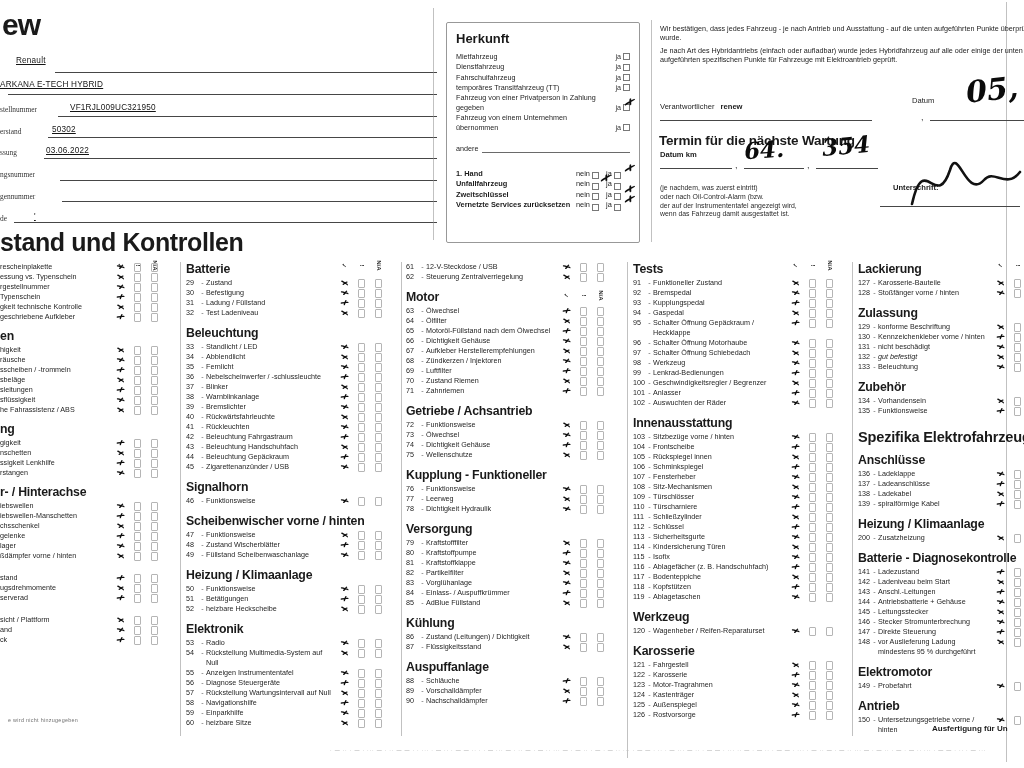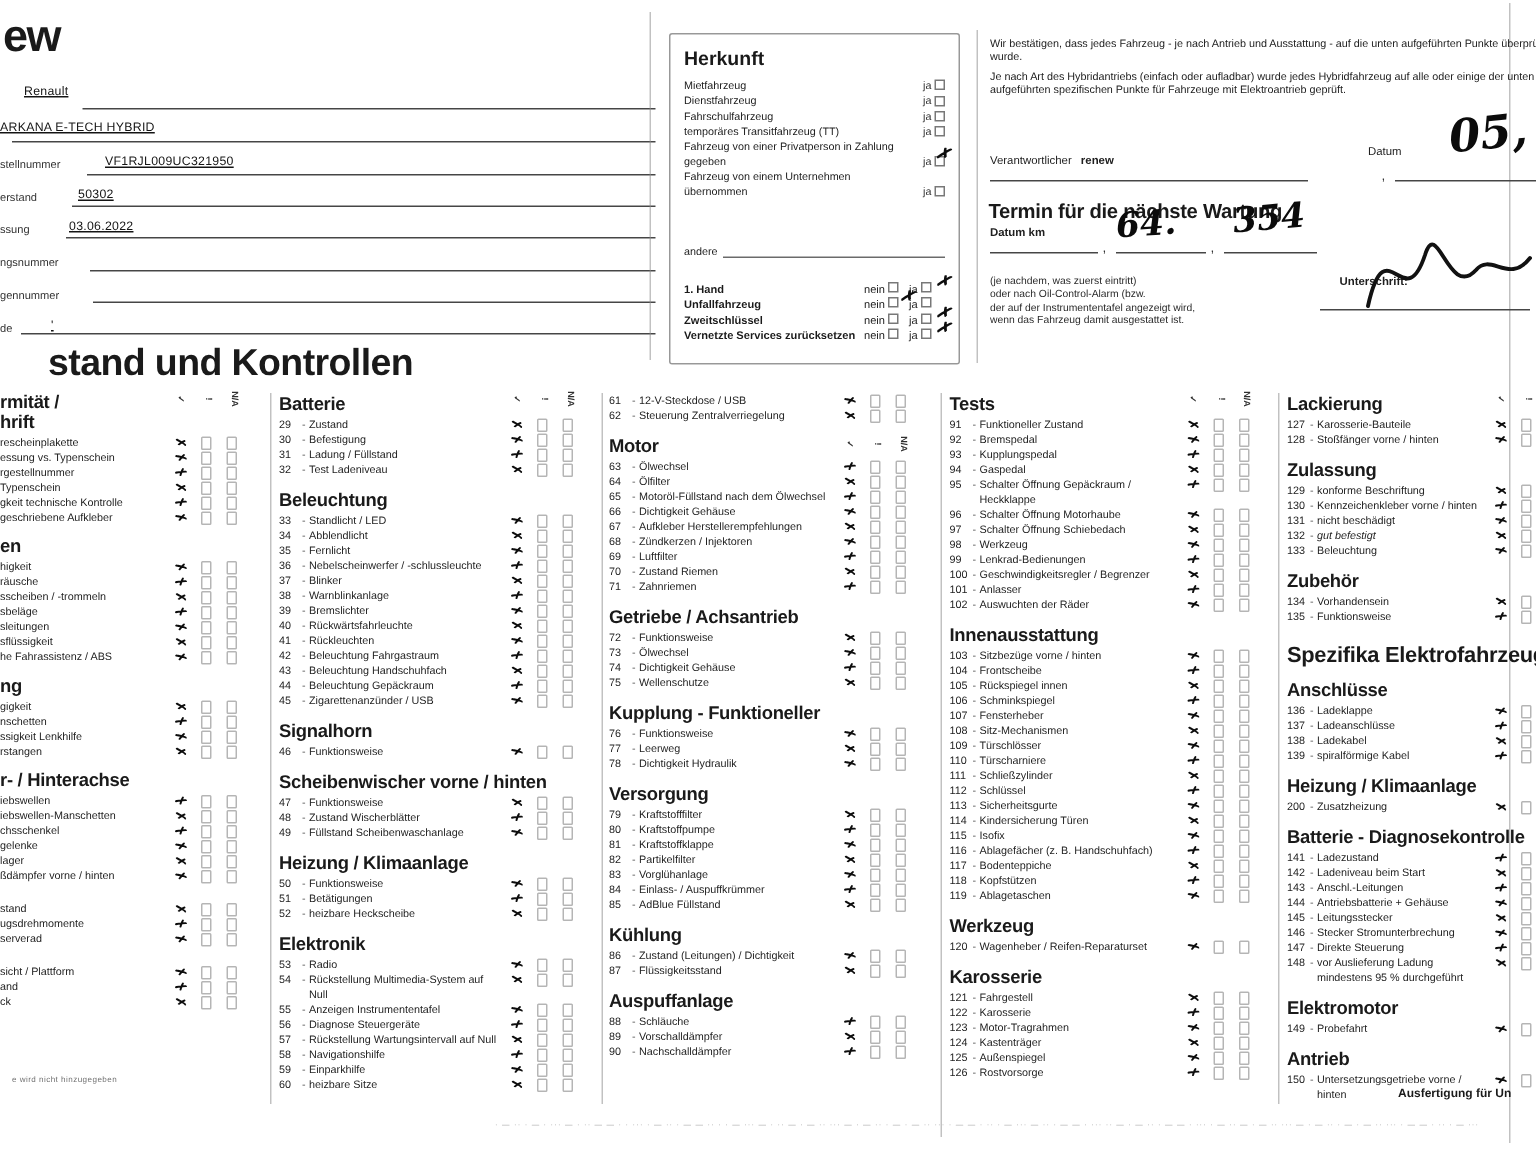--- a/index.html
+++ b/index.html
@@ -2,39 +2,39 @@
 <html><head>
 <meta charset="utf-8">
 <style>
   html,body{margin:0;padding:0;background:#e8e8e8;}
   #page{position:relative;width:1024px;height:768px;background:#fff;overflow:hidden;
         font-family:"Liberation Sans",sans-serif;color:#1c1c1c;filter:blur(.24px) contrast(1.02);}
   .abs{position:absolute;}
   .vline{position:absolute;width:1px;background:#8d8d8d;opacity:.55;}
   .uline{position:absolute;height:1px;background:#474747;}
   .logo{font-size:30px;font-weight:700;letter-spacing:-1px;}
-  .f-label{font-size:7.4px;color:#333;}
+  .f-label{font-size:7.4px;color:#333;font-family:Liberation Serif, serif;}
   .f-value{font-size:8.2px;color:#161616;letter-spacing:.2px;text-decoration:underline;}
-  .big-title{font-size:25px;font-weight:700;letter-spacing:-.4px;white-space:nowrap;margin-left:32px;}
+  .big-title{font-size:25px;font-weight:700;letter-spacing:-.4px;white-space:nowrap;}
   
   .hk{position:absolute;left:446px;top:22px;width:194px;height:221px;border:1px solid #989898;
       border-radius:2px;padding:8px 9px;box-sizing:border-box;}
   .hk-title{font-size:13px;font-weight:700;margin-bottom:6px;}
   .hk-row{display:flex;align-items:flex-end;font-size:7.2px;line-height:9.8px;position:relative;margin-bottom:.5px;}
   .hk-lbl{flex:1;padding-right:4px;}
   .hk-ja{flex:none;display:flex;align-items:center;gap:2px;color:#333;position:relative;}
   .box{display:inline-block;width:5px;height:5px;border:1px solid #787878;background:#fff;}
   .hx{position:absolute;font-family:"DejaVu Serif",serif;font-style:italic;font-weight:700;
       font-size:11px;color:#101010;transform:rotate(14deg);top:-5px;right:-3px;}
-  .andere{display:flex;align-items:flex-end;margin-top:30px;font-size:7.2px;}
+  .andere{display:flex;align-items:flex-end;margin-top:11px;font-size:7.2px;}
   .andere-line{flex:1;border-bottom:1px solid #6a6a6a;margin-left:4px;height:8px;}
   .hk2{margin-top:16px;}
   .hk2-row{display:flex;align-items:flex-end;font-size:7.4px;line-height:10.5px;font-weight:700;position:relative;}
   .hk2-lbl{flex:1;padding-right:2px;}
-  .nj{flex:none;width:30px;display:flex;align-items:flex-start;gap:2px;font-weight:400;color:#222;position:relative;}
+  .nj{flex:none;width:30px;display:flex;align-items:flex-end;gap:2px;font-weight:400;color:#222;position:relative;}
   
   .cert-p{font-size:7.2px;line-height:9.4px;color:#222;width:385px;}
   .h-label{font-size:7.6px;color:#222;}
   .hand{font-family:"DejaVu Serif",serif;font-style:italic;font-weight:700;color:#0d0d0d;}
   .nx-title{font-size:13.5px;font-weight:700;letter-spacing:-.2px;white-space:nowrap;}
   .note{font-size:6.9px;line-height:8.8px;color:#2b2b2b;white-space:pre-line;}
   
   .col{position:absolute;top:262px;}
   .sec-h{font-weight:700;font-size:12.3px;letter-spacing:-.2px;margin:8px 0 2px;white-space:nowrap;}
   .sec-h.big{font-size:14.6px;margin-top:13px;}
@@ -234,22 +234,20 @@
     <path d="M6,62 C18,8 30,70 44,28 C52,2 60,58 78,38 C88,26 100,48 114,30" fill="none" stroke="#141414" stroke-width="2.6" stroke-linecap="round"></path>
   </svg>
 
   <div id="checklist">
       <div class="col col0" style="left: 0px; width: 178px;">
         <div class="trio" style="left: 112px; top: 0px;">
           <span class="th">✓</span>
           <span class="th">!</span>
           <span class="th">N/A</span>
         </div>
-        <div class="sec-h first">rmität /
-hrift</div>
         <div class="row">
           <span class="lbl" style="width: 110px;">rescheinplakette</span>
           <span class="marks" style="left: 112px;">
             <span class="mcell"><span class="mx">✗</span></span>
             <span class="mcell"><span class="mb"></span></span>
             <span class="mcell"><span class="mb"></span></span>
           </span>
         </div>
         <div class="row">
           <span class="lbl" style="width: 110px;">essung vs. Typenschein</span>

